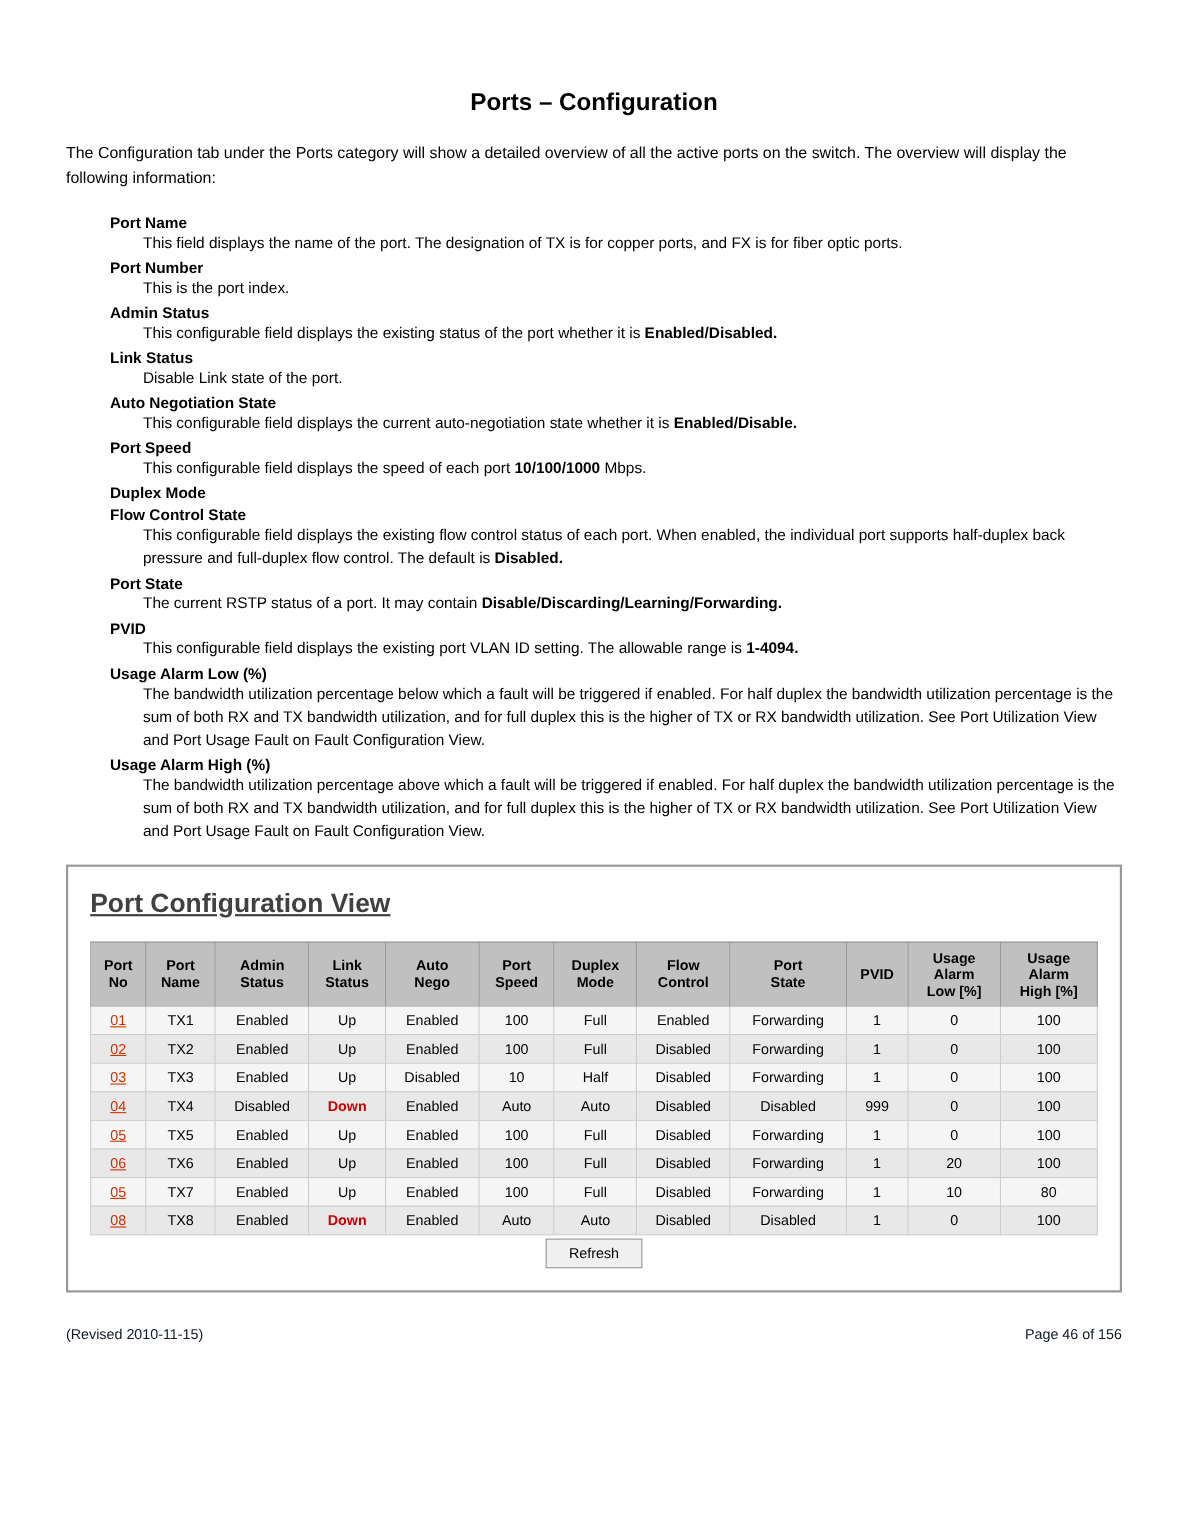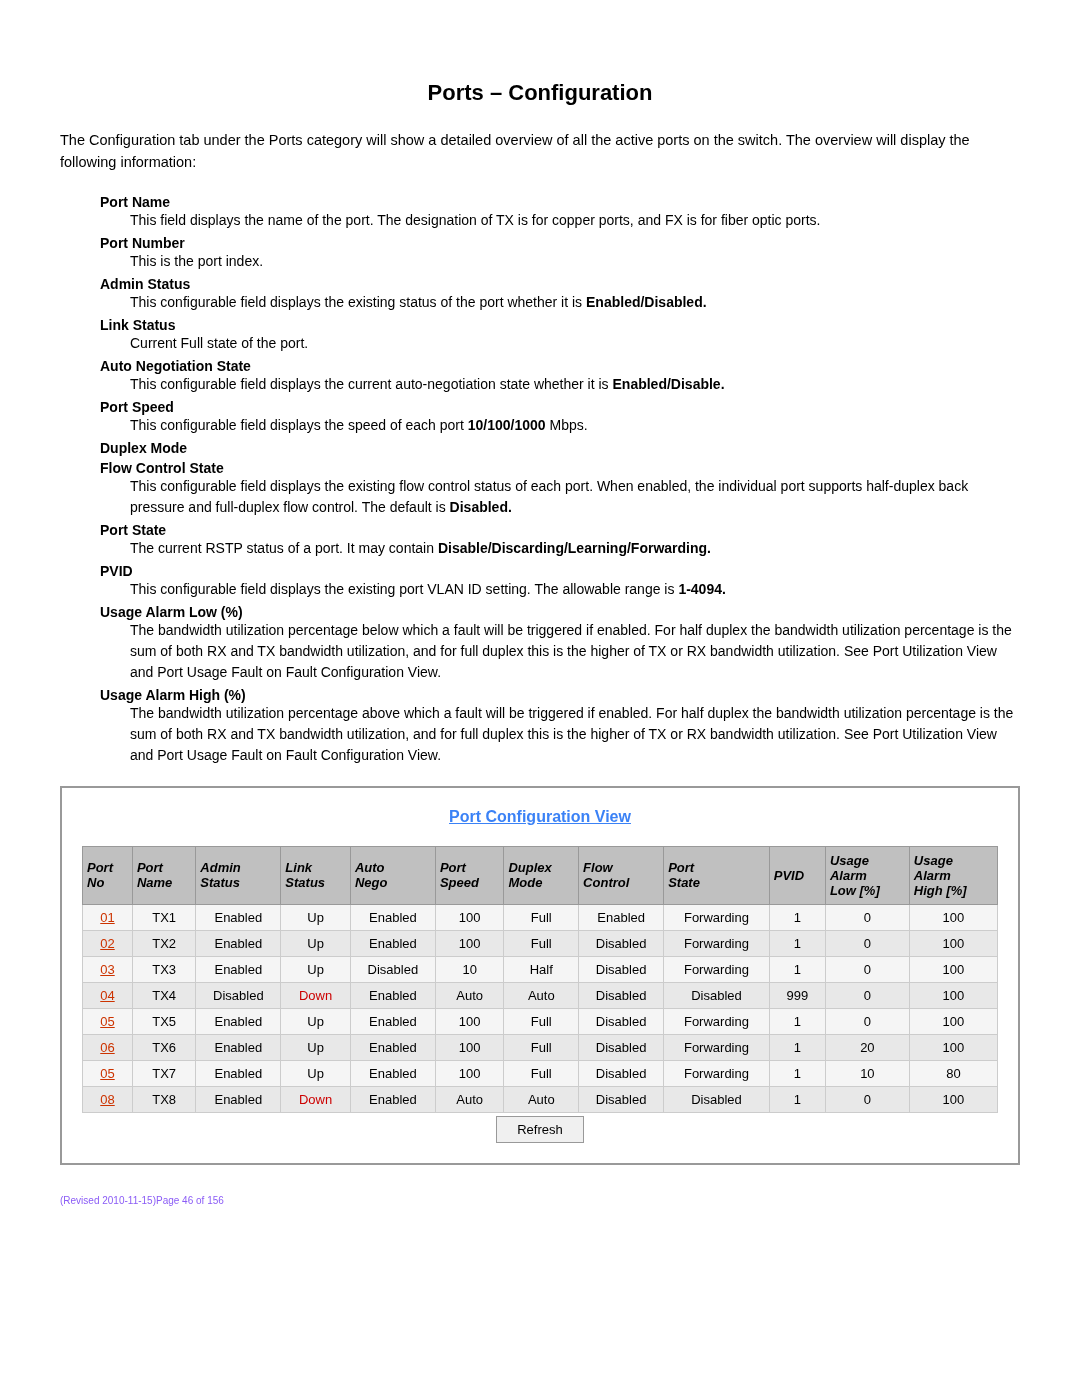--- a/index.html
+++ b/index.html
@@ -44,78 +44,78 @@
       font-weight: bold;
     }
     
     .table-container {
       border: 2px solid #999;
       padding: 20px;
       margin-top: 20px;
       margin-bottom: 20px;
     }
     .table-title {
-      text-align: center;
-      font-size: 16px;
-      font-weight: bold;
-      color: #3b82f6;
+      text-align: left;
+      font-size: 24px;
+      font-weight: bold;
+      color: #404040;
       text-decoration: underline;
       margin-bottom: 20px;
     }
     table.config-table {
       width: 100%;
       border-collapse: collapse;
       font-size: 13px;
     }
     table.config-table th {
       background-color: #c0c0c0;
       border: 1px solid #999;
       padding: 6px 4px;
-      text-align: left;
+      text-align: center;
       font-weight: bold;
       vertical-align: middle;
-      font-style: italic;
     }
     table.config-table td {
       border: 1px solid #ccc;
       padding: 5px 4px;
       text-align: center;
       vertical-align: middle;
     }
     table.config-table tr:nth-child(odd) td {
       background-color: #f5f5f5;
     }
     table.config-table tr:nth-child(even) td {
       background-color: #e8e8e8;
     }
     .port-link {
       color: #cc3300;
       text-decoration: underline;
       cursor: pointer;
     }
     .status-down {
       color: #cc0000;
-      font-weight: normal;
+      font-weight: bold;
     }
     .refresh-area {
       text-align: center;
       margin-top: 3px;
     }
     .refresh-btn {
       background: #f0f0f0;
       border: 1px solid #999;
       padding: 5px 20px;
       font-size: 13px;
       cursor: pointer;
     }
     .footer {
       display: flex;
+      justify-content: space-between;
       margin-top: 30px;
-      font-size: 10px;
-      color: #8b5cf6;
+      font-size: 13px;
+      color: #0f172a;
     }
   </style>
 </head>
 <body>
 
 <h1>Ports – Configuration</h1>
 
 <p class="intro">The Configuration tab under the Ports category will show a detailed overview of all the active ports on the switch.  The overview will display the following information:</p>
 
 <div class="field-list">
@@ -127,21 +127,21 @@
     <div class="field-item">
       <span class="field-name">Port Number</span>
       <span class="field-desc">This is the port index.</span>
     </div>
     <div class="field-item">
       <span class="field-name">Admin Status</span>
       <span class="field-desc">This configurable field displays the existing status of the port whether it is <b>Enabled/Disabled.</b></span>
     </div>
     <div class="field-item">
       <span class="field-name">Link Status</span>
-      <span class="field-desc">Current Full state of the port.</span>
+      <span class="field-desc">Disable Link state of the port.</span>
     </div>
     <div class="field-item">
       <span class="field-name">Auto Negotiation State</span>
       <span class="field-desc">This configurable field displays the current auto-negotiation state whether it is <b>Enabled/Disable.</b></span>
     </div>
     <div class="field-item">
       <span class="field-name">Port Speed</span>
       <span class="field-desc">This configurable field displays the speed of each port <b>10/100/1000</b> Mbps.</span>
     </div>
     <div class="field-item">

